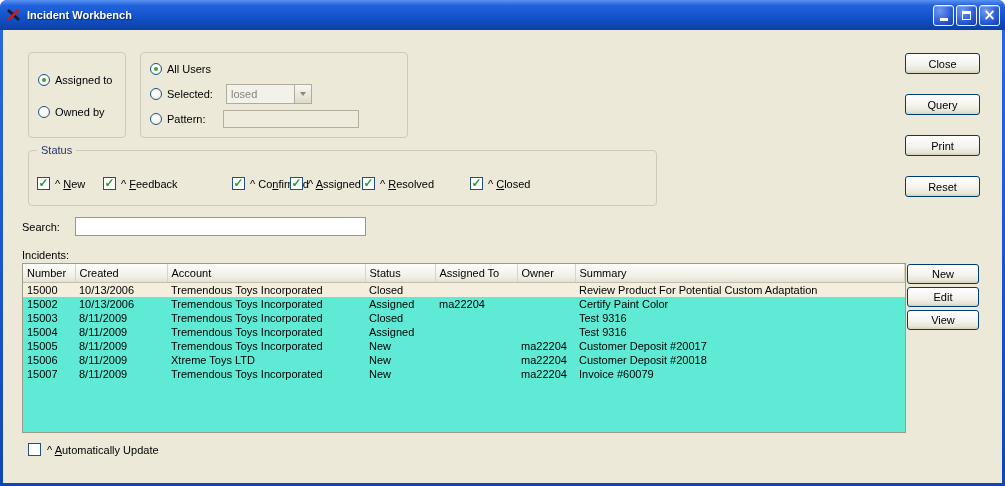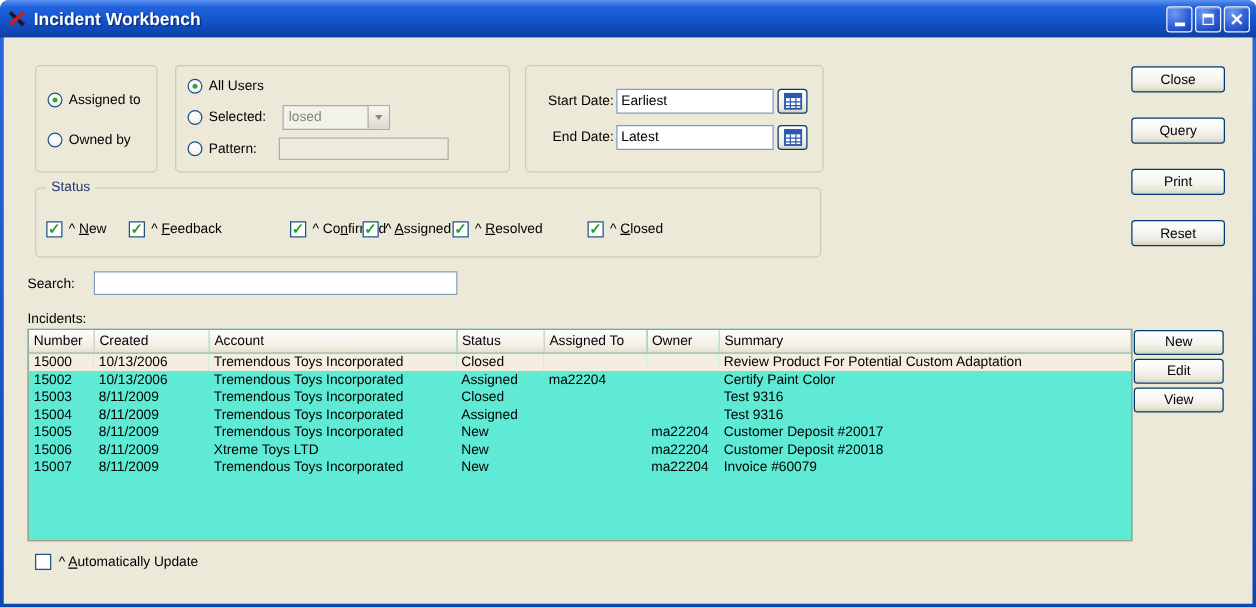--- a/index.html
+++ b/index.html
@@ -11,21 +11,21 @@
     background: linear-gradient(180deg, #2a6ae0, #0f46b4);
     border-radius: 7px 7px 0 0; overflow: hidden;
   }
   .titlebar {
     position: absolute; left: 0; top: 0; right: 0; height: 30px;
     background: linear-gradient(180deg, #5a93f2 0%, #2262dc 18%, #1353cc 55%, #0c3fa4 100%);
     display: flex; align-items: center; padding: 0 5px 0 6px;
   }
   .app-icon { width: 16px; height: 16px; display: inline-flex; }
   .title {
-    color: #fff; font-weight: bold; font-size: 14px; margin-left: 5px;
+    color: #fff; font-weight: bold; font-size: 11px; margin-left: 5px;
     text-shadow: 1px 1px 1px #0a2a6e; flex: 1; white-space: nowrap;
   }
   .win-controls { display: flex; margin-left: auto; }
   .winbtn {
     width: 21px; height: 21px; border: 1px solid #eef3fb; border-radius: 3px;
     background: radial-gradient(circle at 30% 25%, #6f9bf0, #2a5ad6 60%, #16399e);
     display: flex; align-items: center; justify-content: center;
     margin-left: 2px; cursor: pointer;
     box-shadow: inset 0 1px 1px rgba(255,255,255,.35);
   }
@@ -63,21 +63,21 @@
     border-radius: 50%; background: #3da13d;
   }
 
   .checkbox {
     width: 13px; height: 13px; border: 1px solid #1d5281; background: #fff;
     display: inline-flex; align-items: center; justify-content: center; flex: none;
   }
   .checkbox.checked::after {
     content: "\2713"; color: #21a121; font-weight: bold; font-size: 12px; line-height: 1; margin-top: -1px;
   }
-  .check-row { position: absolute; top: 26px; display: flex; align-items: flex-start; gap: 5px; cursor: pointer; white-space: nowrap; }
+  .check-row { position: absolute; top: 26px; display: flex; align-items: center; gap: 5px; cursor: pointer; white-space: nowrap; }
   #status-items .check-row:nth-child(1) { left: 8px; }
   #status-items .check-row:nth-child(2) { left: 74px; }
   #status-items .check-row:nth-child(3) { left: 167px; margin-left: 36px; }
   #status-items .check-row:nth-child(4) { left: 261px; }
   #status-items .check-row:nth-child(5) { left: 333px; }
   #status-items .check-row:nth-child(6) { left: 441px; }
 
   .tfield {
     position: absolute; border: 1px solid #7f9db9; background: #fff;
     font: 11px "Liberation Sans", sans-serif; padding: 0 3px; outline: none; color: #000;
@@ -198,40 +198,20 @@
         </div>
       <div class="combo">
         <span class="combo-text">losed</span>
         <span class="combo-btn">
             <span class="arr"></span>
           </span>
       </div>
       <input class="tfield disabled" id="pattern-field" disabled="" value="" style="">
     </div>
 
-    <div class="groupbox" id="date-group">
-      <span class="dlabel" id="start-label">Start Date:</span>
-      <input class="tfield" id="start-input" value="Earliest" style="">
-      <button class="xp-btn cal-btn" id="start-cal">
-        <svg width="15" height="14" viewBox="0 0 15 14">
-          <rect x="1" y="1" width="13" height="12" fill="#fff" stroke="#2b57b0" stroke-width="1.5"></rect>
-          <rect x="1" y="1" width="13" height="3.5" fill="#2b57b0"></rect>
-          <path d="M1 7.5 H14 M1 10.5 H14 M5.3 4.5 V13 M9.7 4.5 V13" stroke="#2b57b0" stroke-width="1" fill="none"></path>
-        </svg>
-      </button>
-      <span class="dlabel" id="end-label">End Date:</span>
-      <input class="tfield" id="end-input" value="Latest" style="">
-      <button class="xp-btn cal-btn" id="end-cal">
-        <svg width="15" height="14" viewBox="0 0 15 14">
-          <rect x="1" y="1" width="13" height="12" fill="#fff" stroke="#2b57b0" stroke-width="1.5"></rect>
-          <rect x="1" y="1" width="13" height="3.5" fill="#2b57b0"></rect>
-          <path d="M1 7.5 H14 M1 10.5 H14 M5.3 4.5 V13 M9.7 4.5 V13" stroke="#2b57b0" stroke-width="1" fill="none"></path>
-        </svg>
-      </button>
-    </div>
 
     <div id="action-buttons">
         <button class="xp-btn stack-btn">Close</button>
         <button class="xp-btn stack-btn">Query</button>
         <button class="xp-btn stack-btn">Print</button>
         <button class="xp-btn stack-btn">Reset</button>
       </div>
 
     <div class="groupbox" id="status-group">
       <span class="group-label">Status</span>

